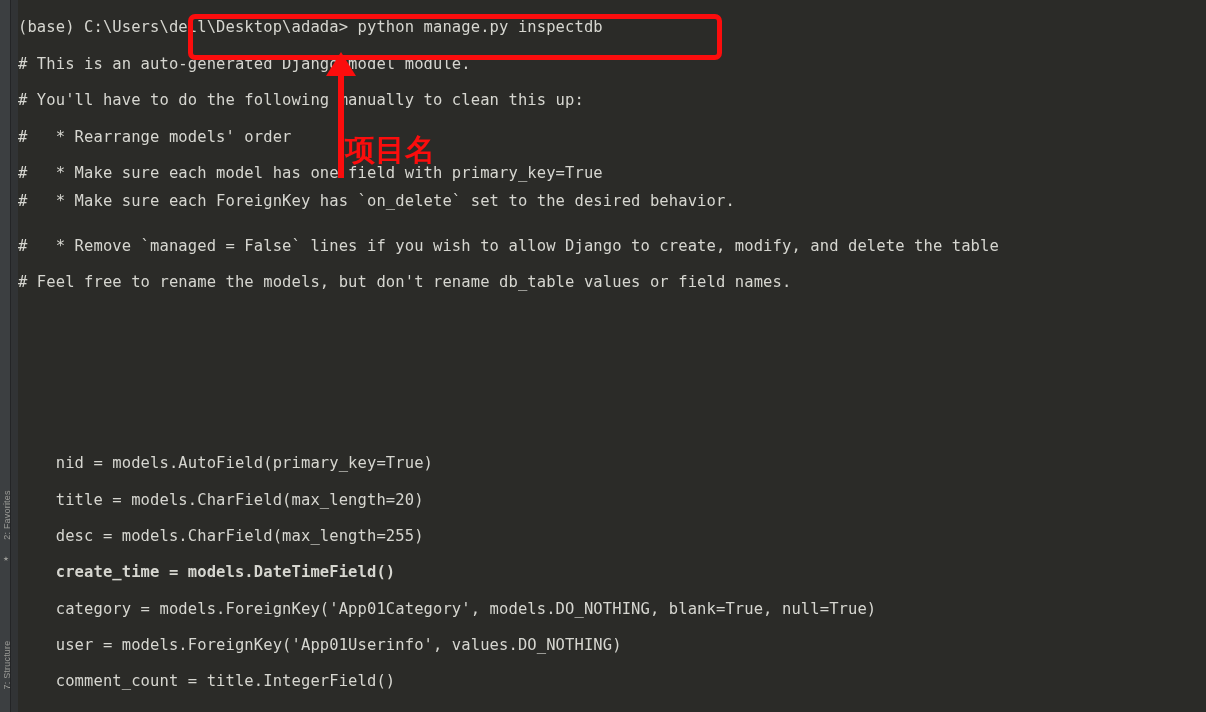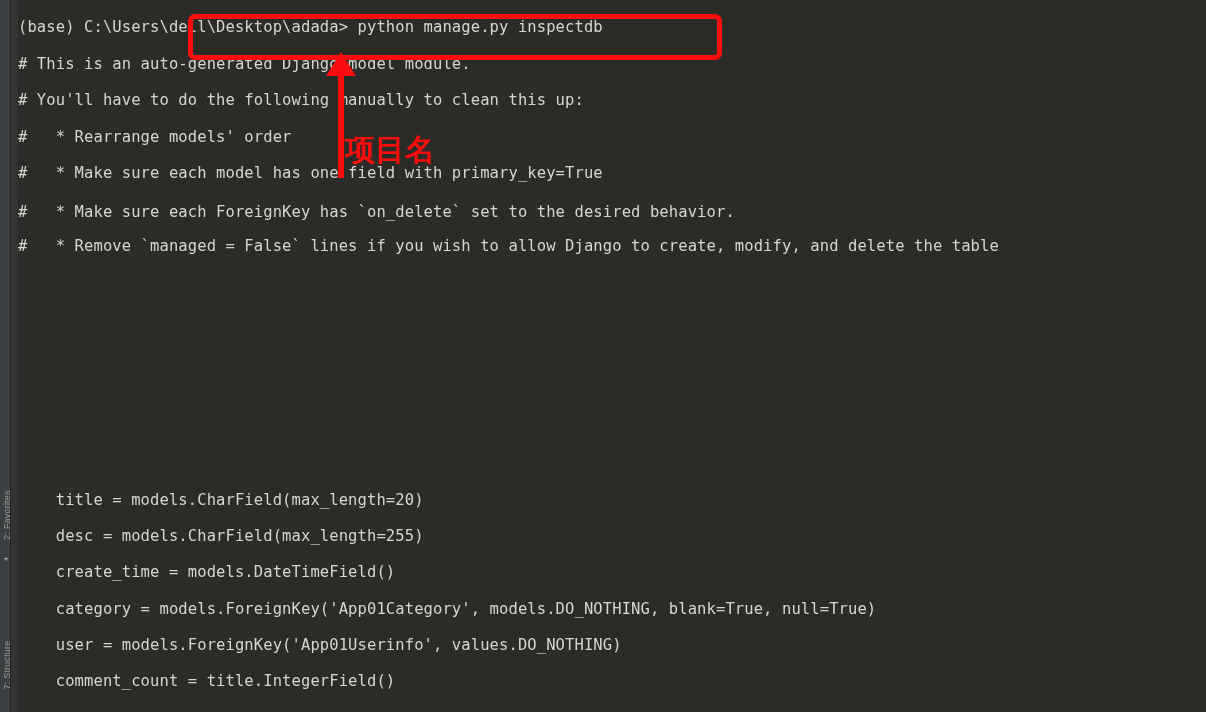--- a/index.html
+++ b/index.html
@@ -110,25 +110,27 @@
   <div class="strip-label" style="top:510px;">2: Favorites</div>
 
   <div class="strip-label" style="top:660px;">7: Structure</div>
 
   <div class="surface">
     <div class="code-line" style="top:18px;">(base) C:\Users\dell\Desktop\adada&gt; python manage.py inspectdb</div>
     <div class="code-line" style="top:55px;"># This is an auto-generated Django model module.</div>
     <div class="code-line" style="top:91px;"># You'll have to do the following manually to clean this up:</div>
     <div class="code-line" style="top:128px;">#   * Rearrange models' order</div>
     <div class="code-line" style="top:164px;">#   * Make sure each model has one field with primary_key=True</div>
-    <div class="code-line" style="top:203px;">#   * Make sure each ForeignKey has `on_delete` set to the desired behavior.</div>
+    <div class="code-line" style="top:192px;">#   * Make sure each ForeignKey has `on_delete` set to the desired behavior.</div>
     <div class="code-line" style="top:237px;">#   * Remove `managed = False` lines if you wish to allow Django to create, modify, and delete the table</div>
+    <div class="code-line" style="top:273px;"># Feel free to rename the models, but don't rename db_table values or field names.</div>
+    <div class="code-line" style="top:454px;">    nid = models.AutoField(primary_key=True)</div>
     <div class="code-line" style="top:491px;">    title = models.CharField(max_length=20)</div>
     <div class="code-line" style="top:527px;">    desc = models.CharField(max_length=255)</div>
-    <div class="code-line" style="top:563px;">    create_time = models.DateTimeField()</div>
+    <div class="code-line" style="top:563px;font-weight:bold;">    create_time = models.DateTimeField()</div>
     <div class="code-line" style="top:600px;">    category = models.ForeignKey('App01Category', models.DO_NOTHING, blank=True, null=True)</div>
     <div class="code-line" style="top:636px;">    user = models.ForeignKey('App01Userinfo', values.DO_NOTHING)</div>
     <div class="code-line" style="top:672px;">    comment_count = title.IntegerField()</div>
   </div>
 
   <div class="anno-rect" style="left:188px; top:14px; width:534px; height:46px;"></div>
 
   <svg class="anno-arrow" style="left:300px; top:48px;" width="80" height="130" viewBox="0 0 80 130">
     <path d="M 38 130 L 44 130 L 44 28 L 56 28 L 41 4 L 26 28 L 38 28 Z" fill="#fb0d0d"></path>
   </svg>

